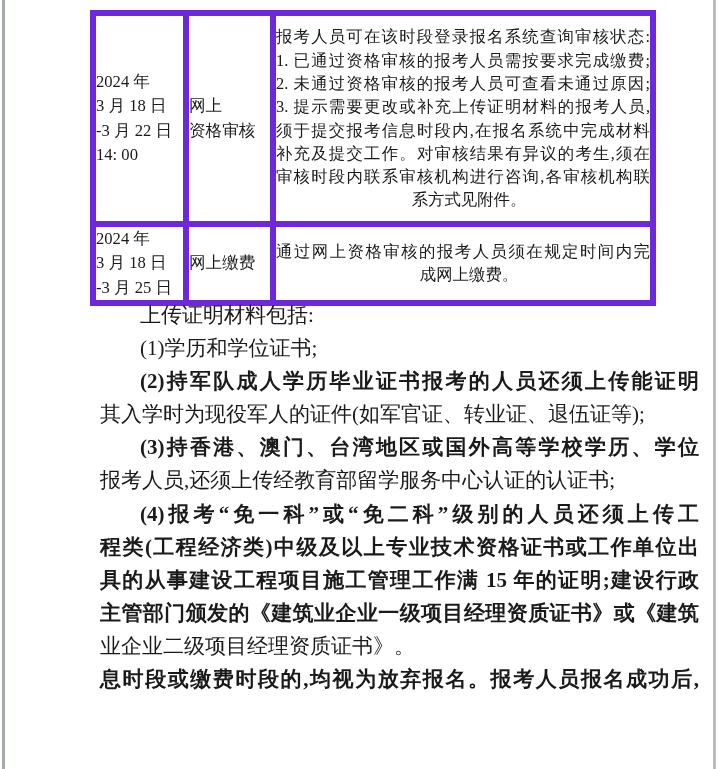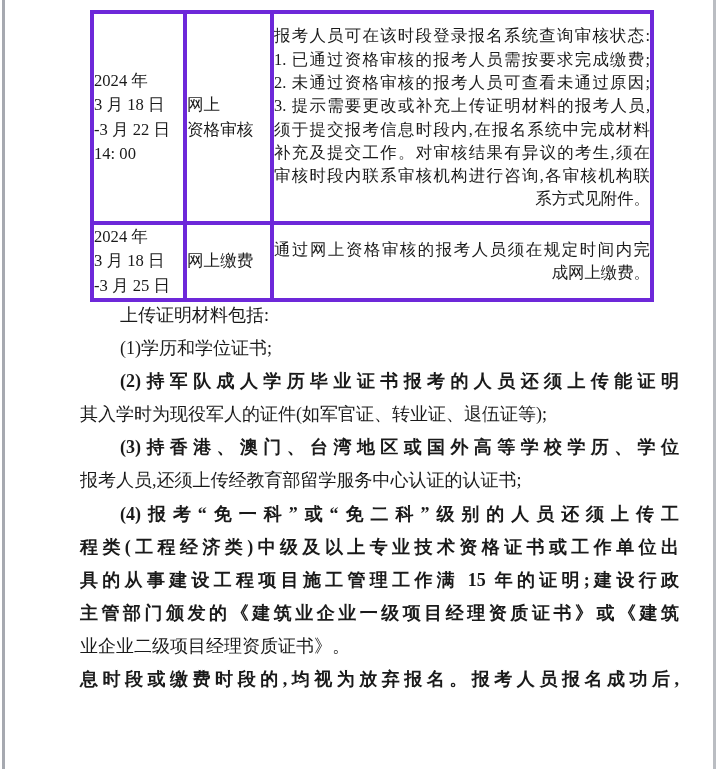--- a/index.html
+++ b/index.html
@@ -12,38 +12,38 @@
   .edge { position:absolute; top:0; height:769px; }
   .edge-left  { left:2px;  width:3px; background:#a6a9b0; }
   .edge-right { left:713px; width:3px; background:#babdc2; }
 
   
   table.sched {
     position:absolute; left:90px; top:10px; width:560px;
     border-collapse:collapse; table-layout:fixed;
   }
   table.sched td {
-    border:4px solid #6d28d9; vertical-align:middle;
+    border:6px solid #6d28d9; vertical-align:middle;
     padding:0;
   }
   tr.r1 { height:211px; }
   tr.r2 { height:72px; }
   td.c-date, td.c-stage {
     font-size:16.6px; line-height:24.3px;
     white-space:pre-line;
   }
   td.c-desc { padding:0 2px 0 4px; font-size:16.4px; }
   .tline { line-height:23.3px; word-break:break-all; }
   .tstr  { text-align:justify; text-align-last:justify; text-justify:inter-character; }
-  .tpl   { text-align:right;padding-left:12px; }
+  .tpl   { text-align:center;padding-left:12px; }
 
   
   .bodytext {
-    position:absolute; left:80px; top:299px; width:599px;
-    font-size:18px;
+    position:absolute; left:100px; top:299px; width:599px;
+    font-size:21px;
   }
   .bl { line-height:33.1px; word-break:break-all; }
   .str { text-align:justify; text-align-last:justify; text-justify:inter-character;font-weight:bold; }
   .ind { padding-left:40px; }
   .emph {
     font-family:"Liberation Sans","DejaVu Sans",sans-serif;
     font-weight:700;
   }
 </style>
 </head>

